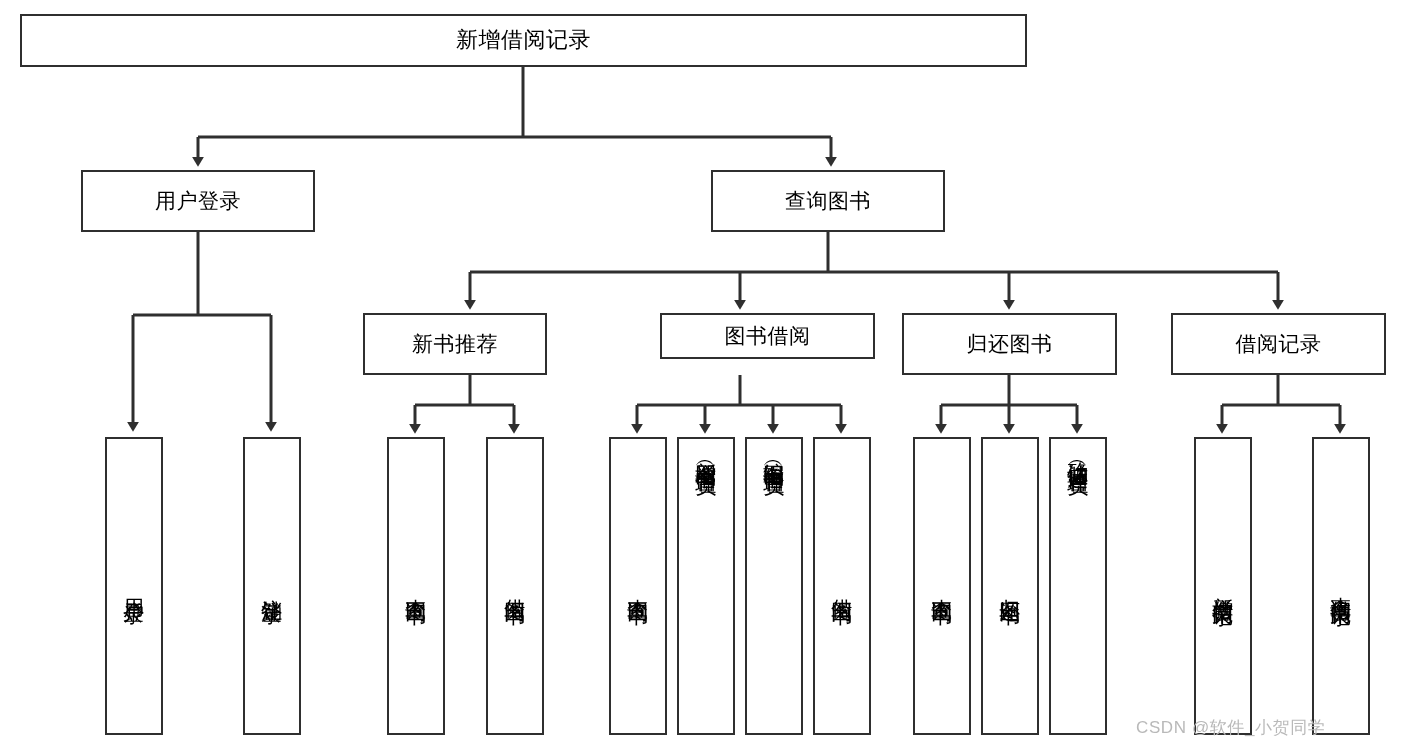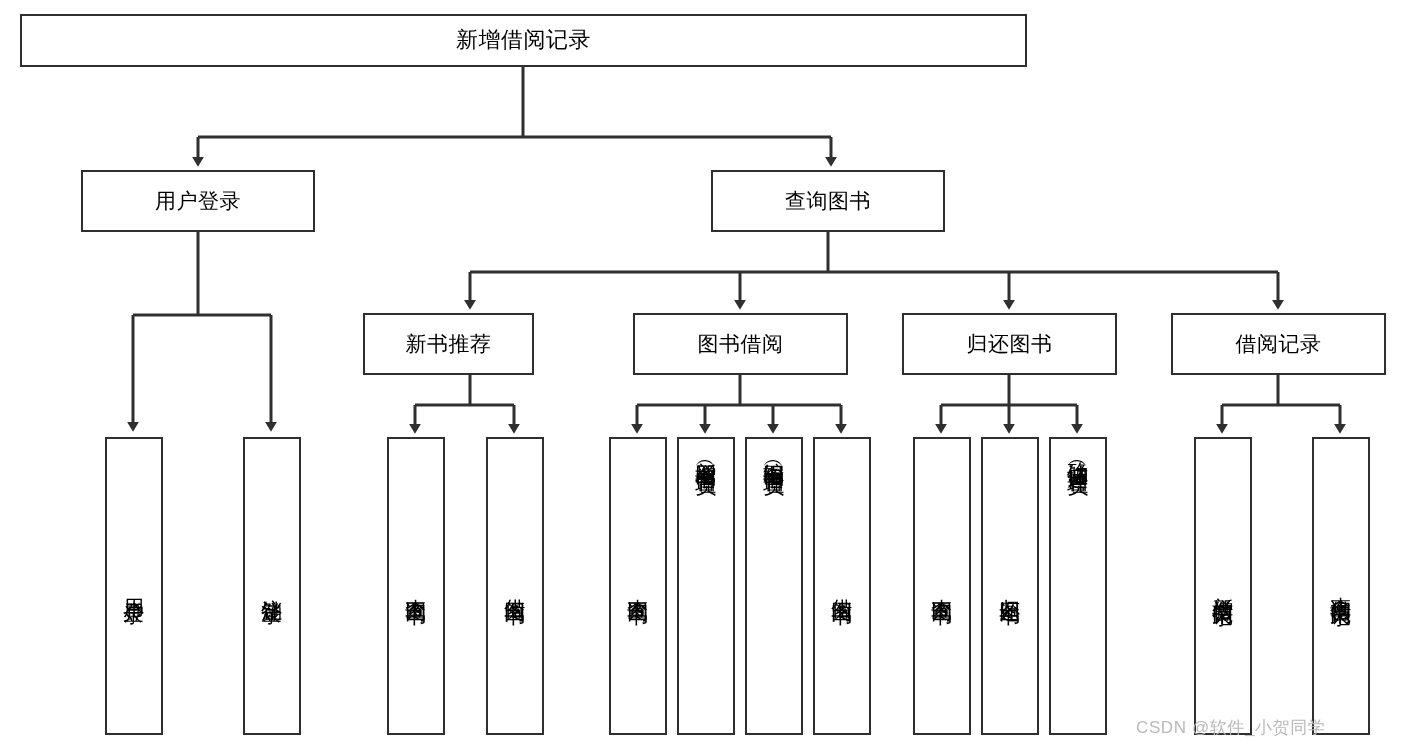--- a/index.html
+++ b/index.html
@@ -119,23 +119,23 @@
       <path d="M1340,405 L1340,425" marker-end="url(#arrow)"></path>
     </g>
   </svg>
 
   <div class="node node-h node-root" style="left:20px; top:14px; width:1007px; height:53px;">新增借阅记录</div>
 
   <div class="node node-h" style="left:81px; top:170px; width:234px; height:62px;">用户登录</div>
 
   <div class="node node-h" style="left:711px; top:170px; width:234px; height:62px;">查询图书</div>
 
-  <div class="node node-h" style="left:363px; top:313px; width:171px; height:62px;">新书推荐</div>
+  <div class="node node-h" style="left:363px; top:313px; width:184px; height:62px;">新书推荐</div>
 
-  <div class="node node-h" style="left:633px; top:313px; width:215px; height:62px;">图书借阅</div>
+  <div class="node node-h" style="left:660px; top:313px; width:215px; height:46px;">图书借阅</div>
 
   <div class="node node-h" style="left:902px; top:313px; width:215px; height:62px;">归还图书</div>
 
   <div class="node node-h" style="left:1171px; top:313px; width:215px; height:62px;">借阅记录</div>
 
   <div class="node node-v center-v" style="left:105px; top:437px; width:58px; height:298px;">用户登录</div>
 
   <div class="node node-v center-v" style="left:243px; top:437px; width:58px; height:298px;">注销登录</div>
 
   <div class="node node-v center-v" style="left:387px; top:437px; width:58px; height:298px;">查询图书</div>

